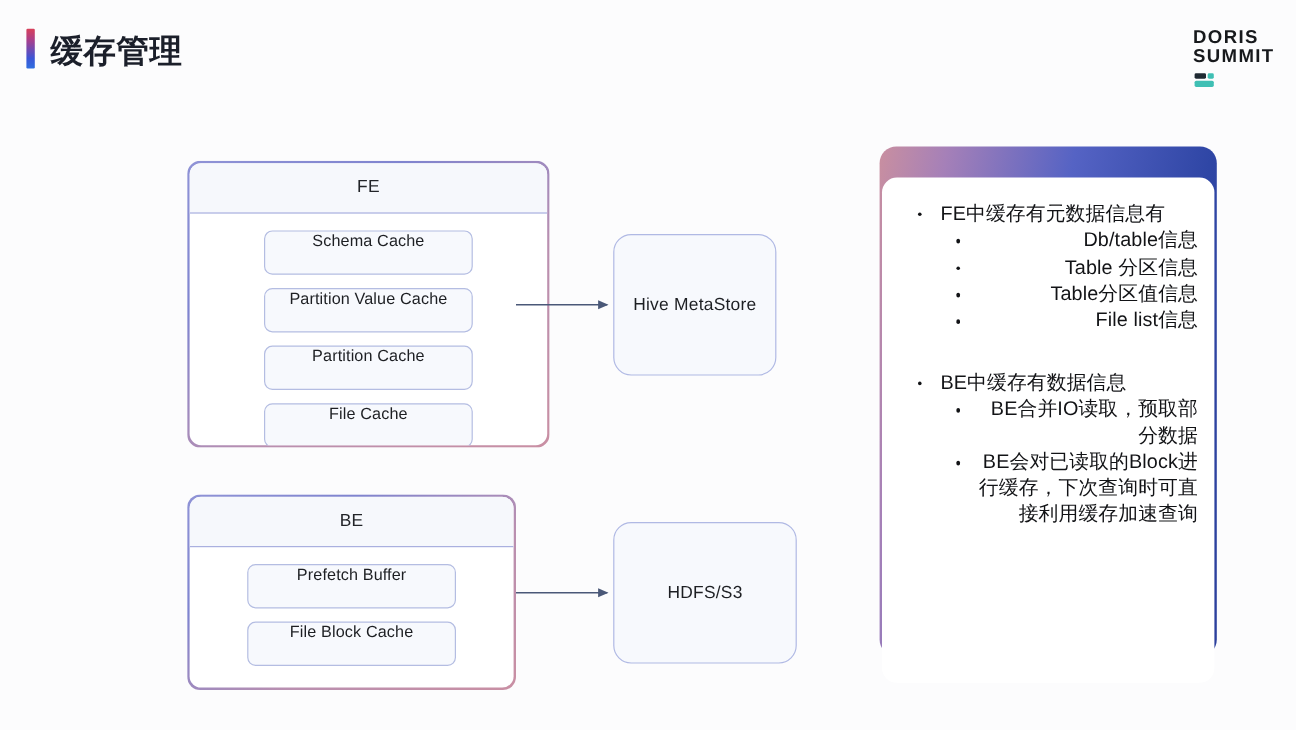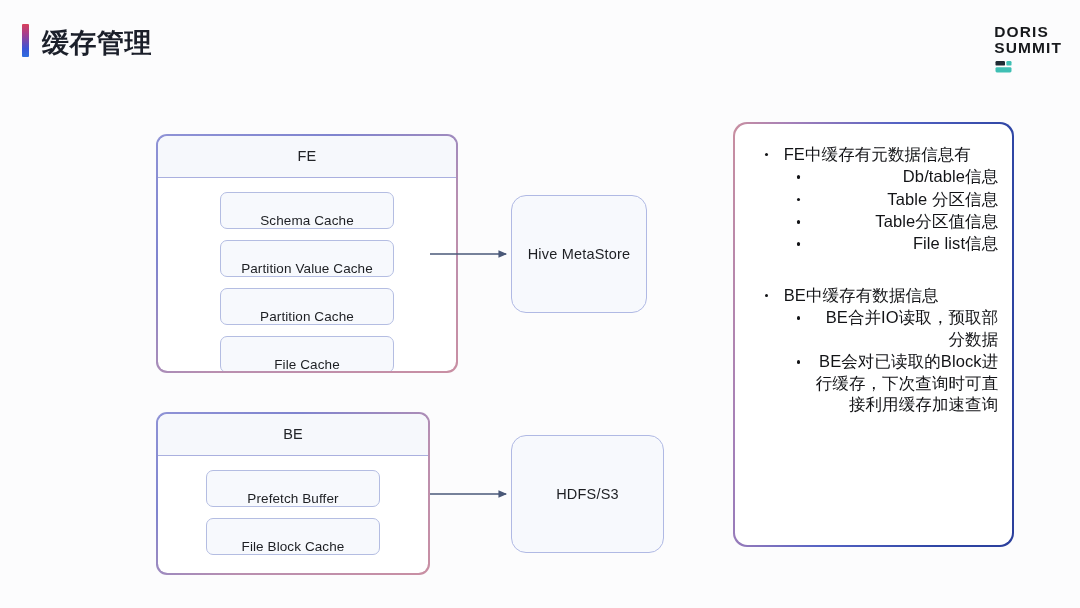--- a/index.html
+++ b/index.html
@@ -120,21 +120,21 @@
     padding-top: 14px;
     gap: 11px;
   }
   .cache-chip {
     width: 174px;
     height: 37px;
     border: 1.4px solid #b4bde2;
     border-radius: 7px;
     background: #f7f9fd;
     display: flex;
-    align-items: flex-end;
+    align-items: flex-start;
     justify-content: center;
     box-sizing: border-box;
   }
   .cache-chip-label {
     font-size: 13.5px;
     color: #1d1f23;
     letter-spacing: 0.1px;
     white-space: nowrap;
   }
 
@@ -175,20 +175,21 @@
     box-sizing: border-box;
   }
   .notes-inner {
     width: 100%;
     height: 100%;
     border-radius: 12.5px;
     background: #ffffff;
     box-sizing: border-box;
     padding: 20px 14px 10px 14px;
     overflow: hidden;
+    margin-top: 24px;
   }
   .note-block { margin-bottom: 0; }
   .note-block.gap { margin-top: 30px; }
 
   ul.note-list {
     list-style: none;
     margin: 0;
     padding: 0;
   }
   ul.note-list.level-1 { padding-left: 12px; }

